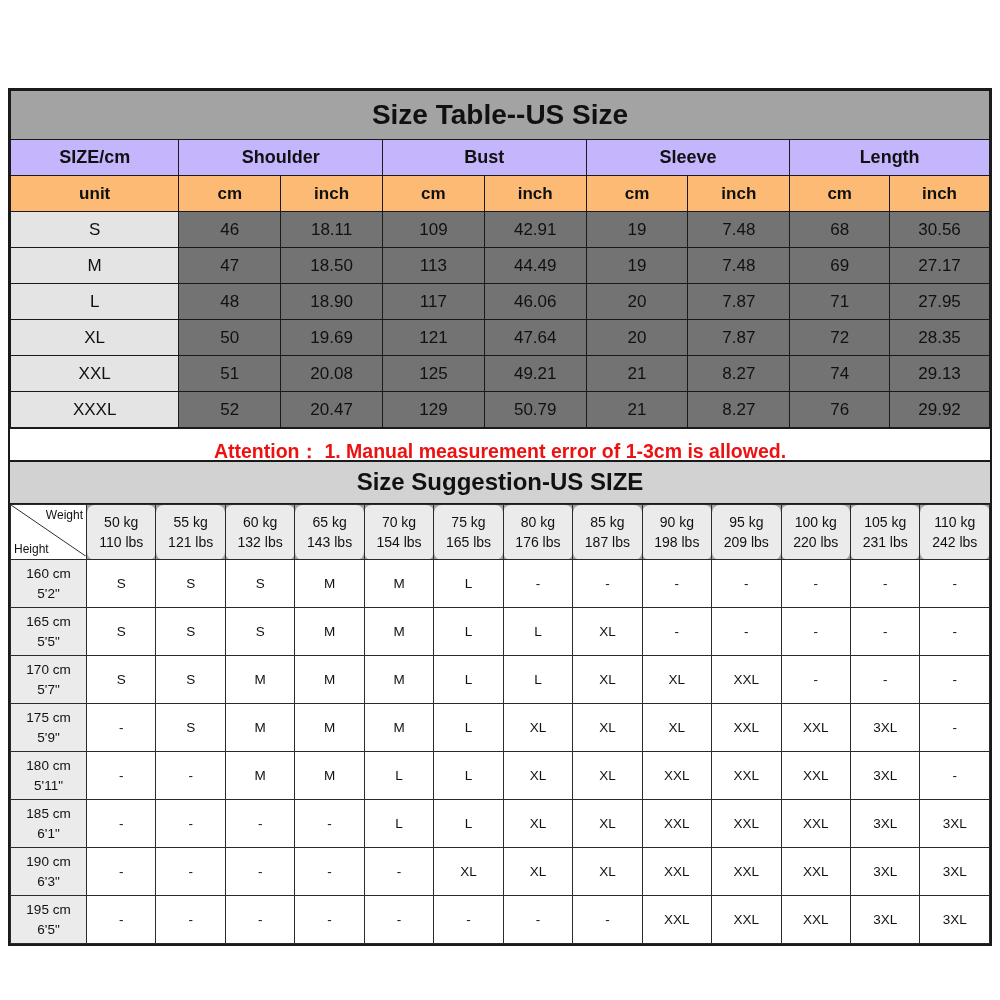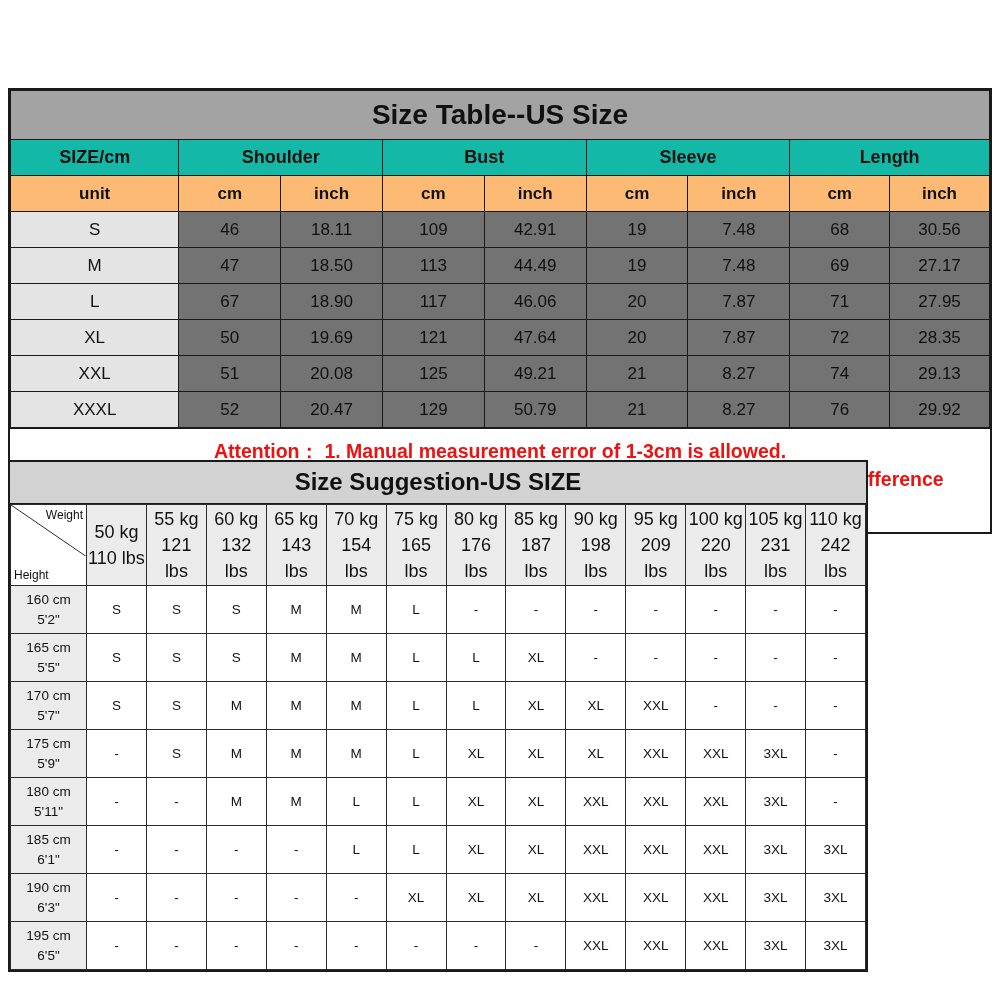--- a/index.html
+++ b/index.html
@@ -46,21 +46,21 @@
   }
   table.sizetbl td.title {
     font-size: 28px;
     font-weight: bold;
     background: #a3a3a3;
     padding: 6px 0;
     height: 36px;
   }
   table.sizetbl td.hdr {
     font-weight: bold;
-    background: #14b8a6;
+    background: #c4b5fd;
     font-size: 18px;
   }
   table.sizetbl td.unit {
     background: #fdba74;
     font-size: 17px;
     font-weight: bold;
   }
   table.sizetbl td.rowlabel {
     background: #e4e4e4;
     font-size: 17px;
@@ -82,21 +82,21 @@
   }
   .attention .line1 { display:block; }
   .attention .line2 { display:block; }
   .attention .line3 { display:block; }
 
   
   .block-suggestion {
     position: absolute;
     left: 8px;
     top: 460px;
-    width: 860px;
+    width: 984px;
     border: 2px solid #1a1a1a;
     box-sizing: border-box;
     background: #a3a3a3;
   }
   .sugg-title {
     text-align: center;
     font-weight: bold;
     font-size: 24px;
     background: #d2d2d2;
     padding: 6px 0 7px 0;
@@ -110,23 +110,24 @@
   table.suggtbl td {
     border: 1px solid #2b2b2b;
     text-align: center;
     font-size: 13.5px;
     height: 45px;
     background: #ffffff;
     vertical-align: middle;
   }
   table.suggtbl td.colhead {
     background: #ebebeb;
-    font-size: 18px;
+    font-size: 14px;
     line-height: 1.45;
     height: 52px;
+    border-radius: 8px;
   }
   table.suggtbl td.rowhead {
     background: #ebebeb;
     font-size: 13.5px;
     line-height: 1.45;
     width: 76px;
   }
   td.corner {
     background: #ebebeb;
     position: relative;
@@ -223,21 +224,21 @@
           <td class="val">18.50</td>
           <td class="val">113</td>
           <td class="val">44.49</td>
           <td class="val">19</td>
           <td class="val">7.48</td>
           <td class="val">69</td>
           <td class="val">27.17</td>
         </tr>
         <tr>
           <td class="rowlabel">L</td>
-          <td class="val">67</td>
+          <td class="val">48</td>
           <td class="val">18.90</td>
           <td class="val">117</td>
           <td class="val">46.06</td>
           <td class="val">20</td>
           <td class="val">7.87</td>
           <td class="val">71</td>
           <td class="val">27.95</td>
         </tr>
         <tr>
           <td class="rowlabel">XL</td>

